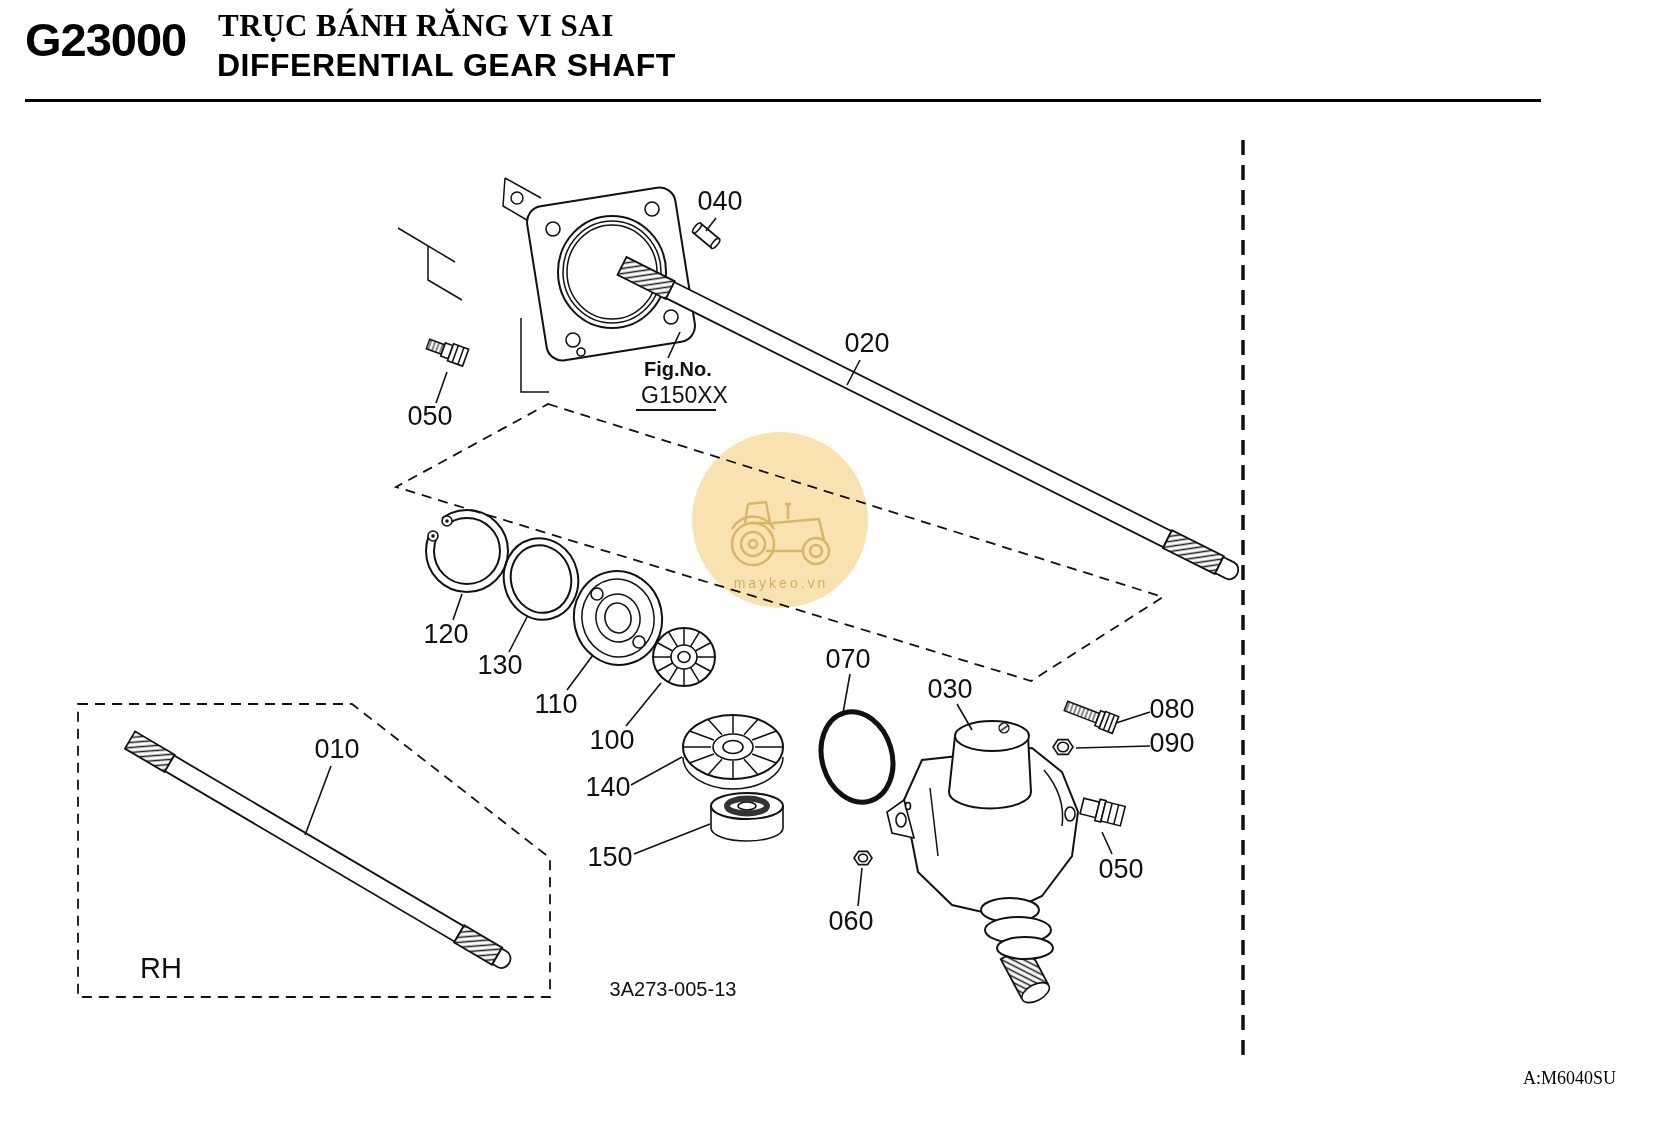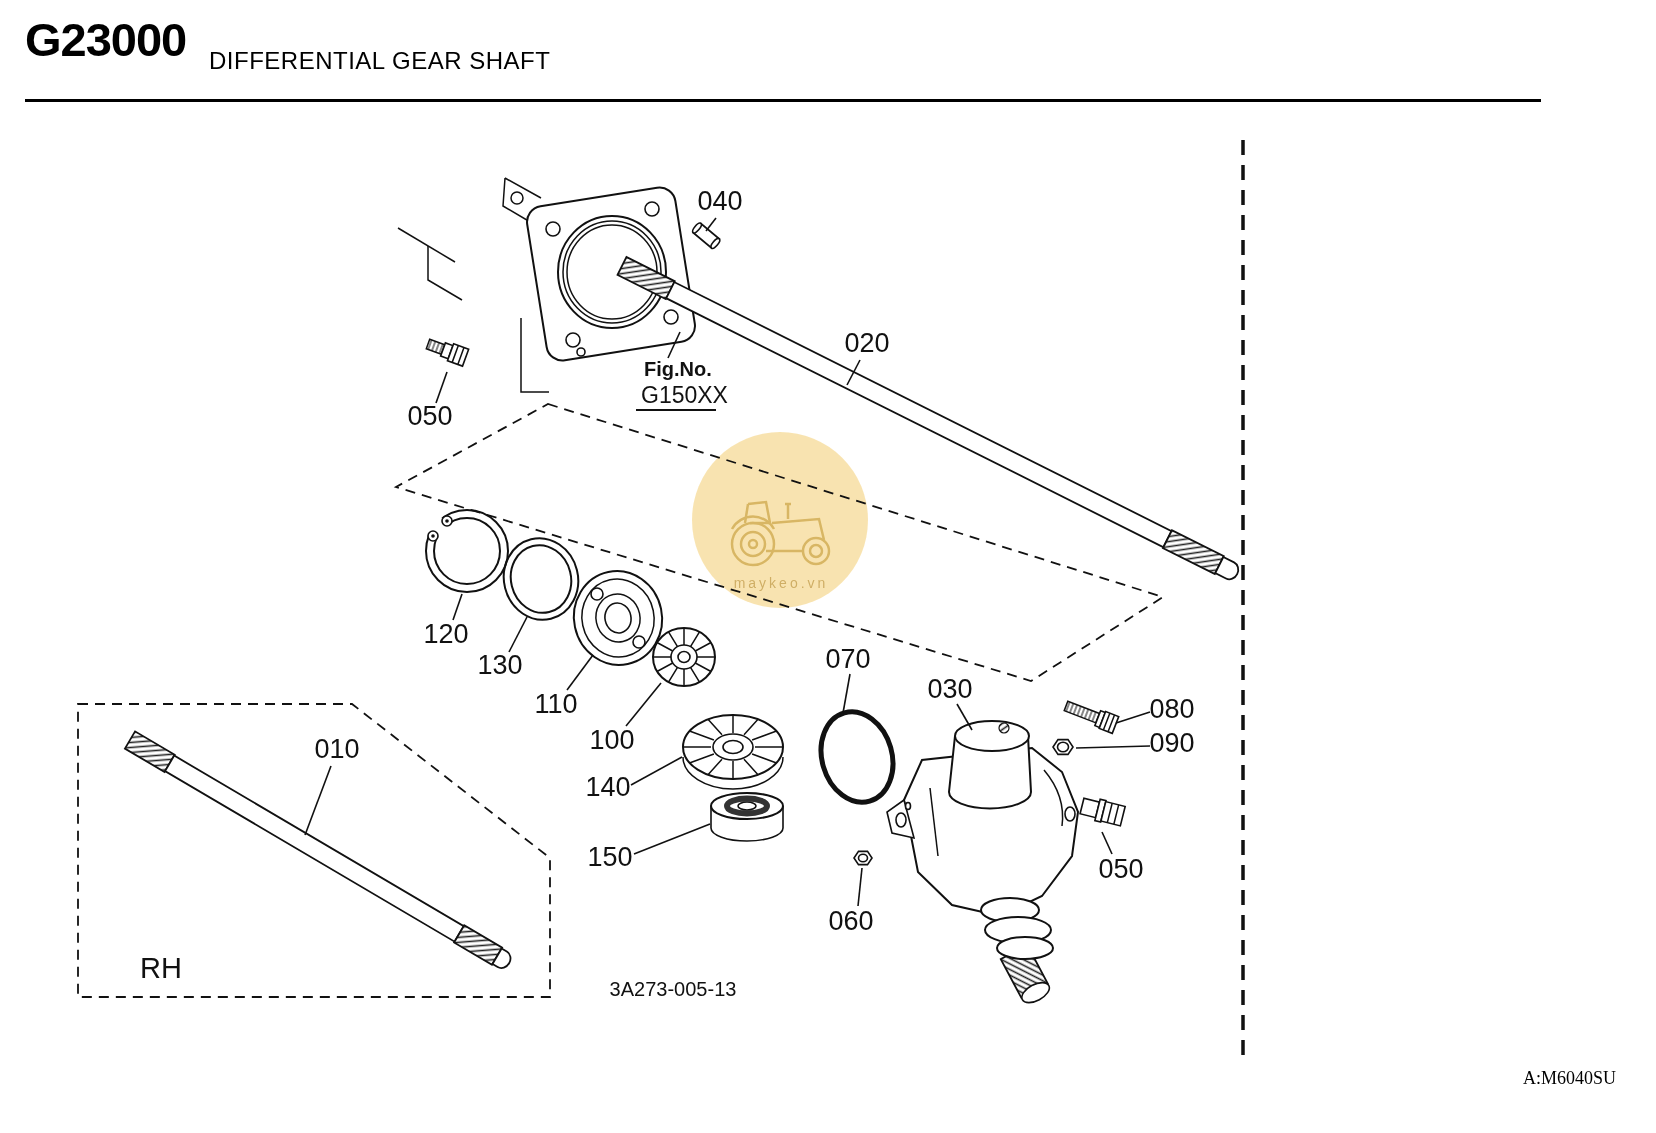--- a/index.html
+++ b/index.html
@@ -1,21 +1,21 @@
 <!DOCTYPE html>
 <html><head>
 <meta charset="utf-8">
 <style>
   html,body{margin:0;padding:0;background:#fff}
   .page{position:relative;width:1656px;height:1133px;background:#fff;overflow:hidden;
         font-family:"Liberation Sans",sans-serif;color:#000}
   .hdr-code{position:absolute;left:25px;top:12px;font-size:47px;font-weight:bold;letter-spacing:-1px}
   .hdr-vi{position:absolute;left:218px;top:8px;font-size:31px;font-weight:bold;
           font-family:"Liberation Serif",serif;letter-spacing:.5px}
-  .hdr-en{position:absolute;left:209px;top:47px;font-size:24px;font-weight:normal;letter-spacing:.5px}
+  .hdr-en{position:absolute;left:217px;top:47px;font-size:32px;font-weight:bold;letter-spacing:.5px}
   .hdr-rule{position:absolute;left:25px;top:99px;width:1516px;height:3px;background:#000}
   .footer-code{position:absolute;right:40px;top:1068px;font-size:18px;font-family:"Liberation Serif",serif}
   svg.diagram{position:absolute;left:0;top:0}
   .co{font-size:27px;fill:#111;font-family:"Liberation Sans",sans-serif}
   .fig-lbl{font-size:20px;font-weight:bold;fill:#111;font-family:"Liberation Sans",sans-serif}
   .fig-val{font-size:23px;fill:#111;font-family:"Liberation Sans",sans-serif}
   .dwg{font-size:20px;fill:#111;font-family:"Liberation Sans",sans-serif}
   .rh{font-size:29px;fill:#111;font-family:"Liberation Sans",sans-serif}
   .wm-txt{font-size:14px;letter-spacing:3px;font-family:"Liberation Sans",sans-serif}
   .ld{stroke:#111;stroke-width:1.6}
@@ -23,20 +23,21 @@
   .ol15{fill:#fff;stroke:#111;stroke-width:1.6}
   .thin{fill:none;stroke:#111;stroke-width:1.5}
   .dash{fill:none;stroke:#111;stroke-width:1.8;stroke-dasharray:10 7}
 </style>
 </head>
 <body>
 
 <div class="page">
 
   <div class="hdr-code">G23000</div>
+  <div class="hdr-vi">TRỤC BÁNH RĂNG VI SAI</div>
   <div class="hdr-en">DIFFERENTIAL GEAR SHAFT</div>
   <div class="hdr-rule"></div>
 
   <svg class="diagram" width="1656" height="1133" viewBox="0 0 1656 1133">
     <defs>
       <pattern id="spline" width="5" height="5" patternUnits="userSpaceOnUse" patternTransform="rotate(55)">
         <rect width="5" height="5" fill="#fff"></rect>
         <path d="M2.5 0 V5" stroke="#222" stroke-width="1.6"></path>
       </pattern>
       <pattern id="thread" width="4" height="10" patternUnits="userSpaceOnUse">

